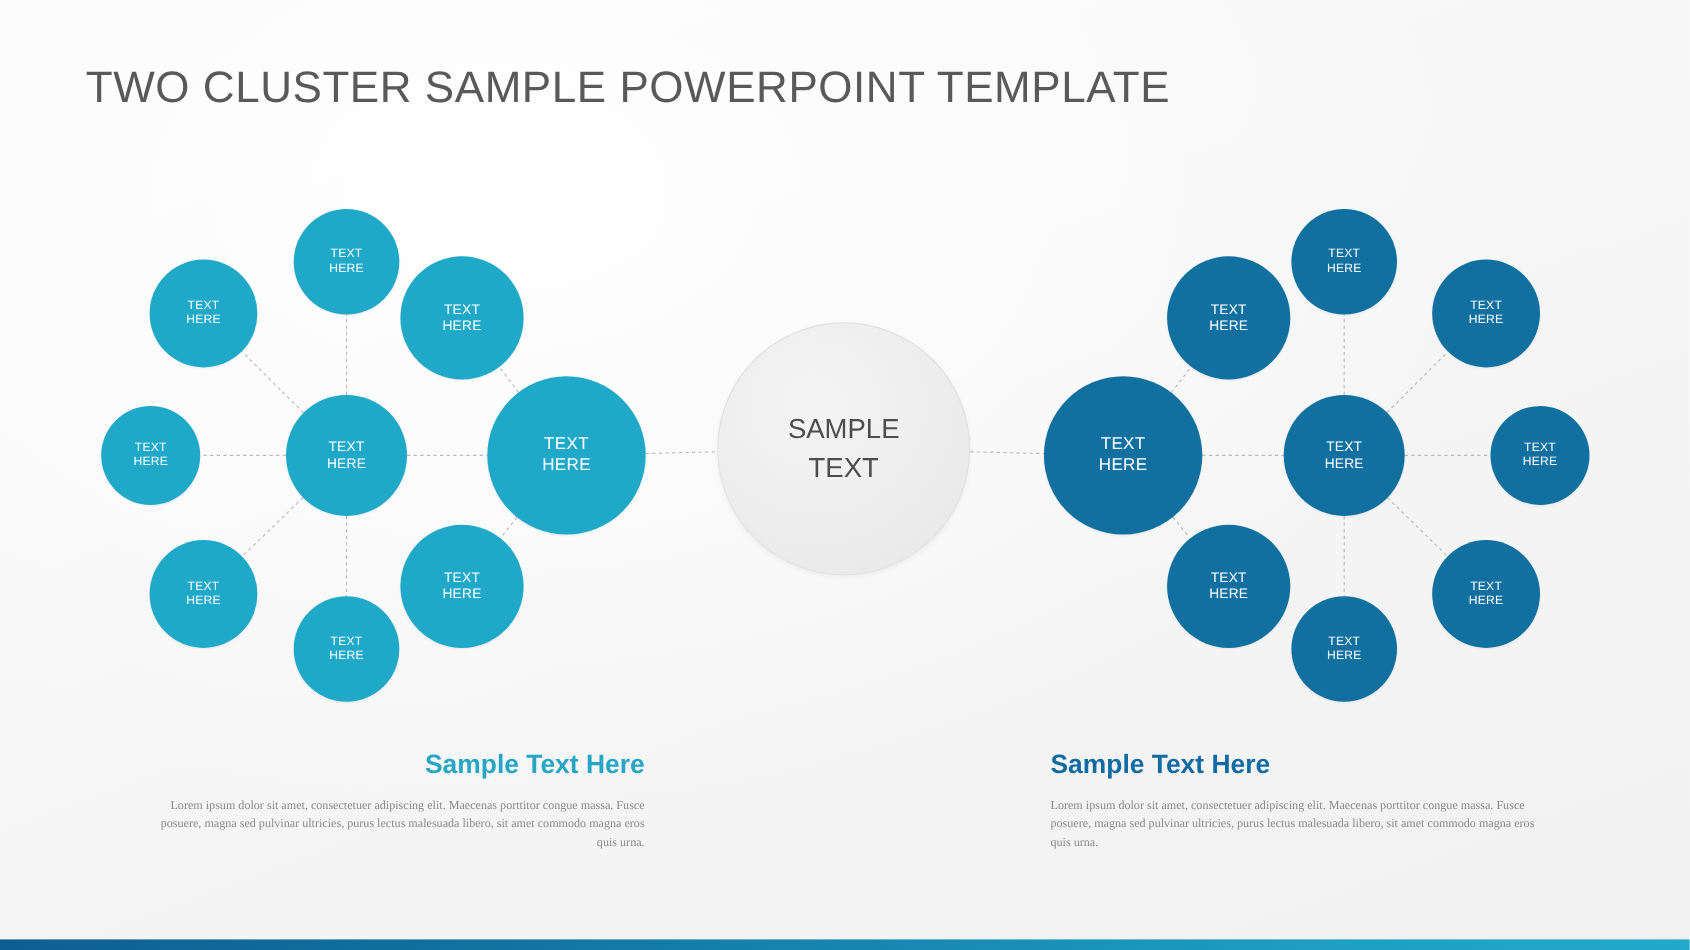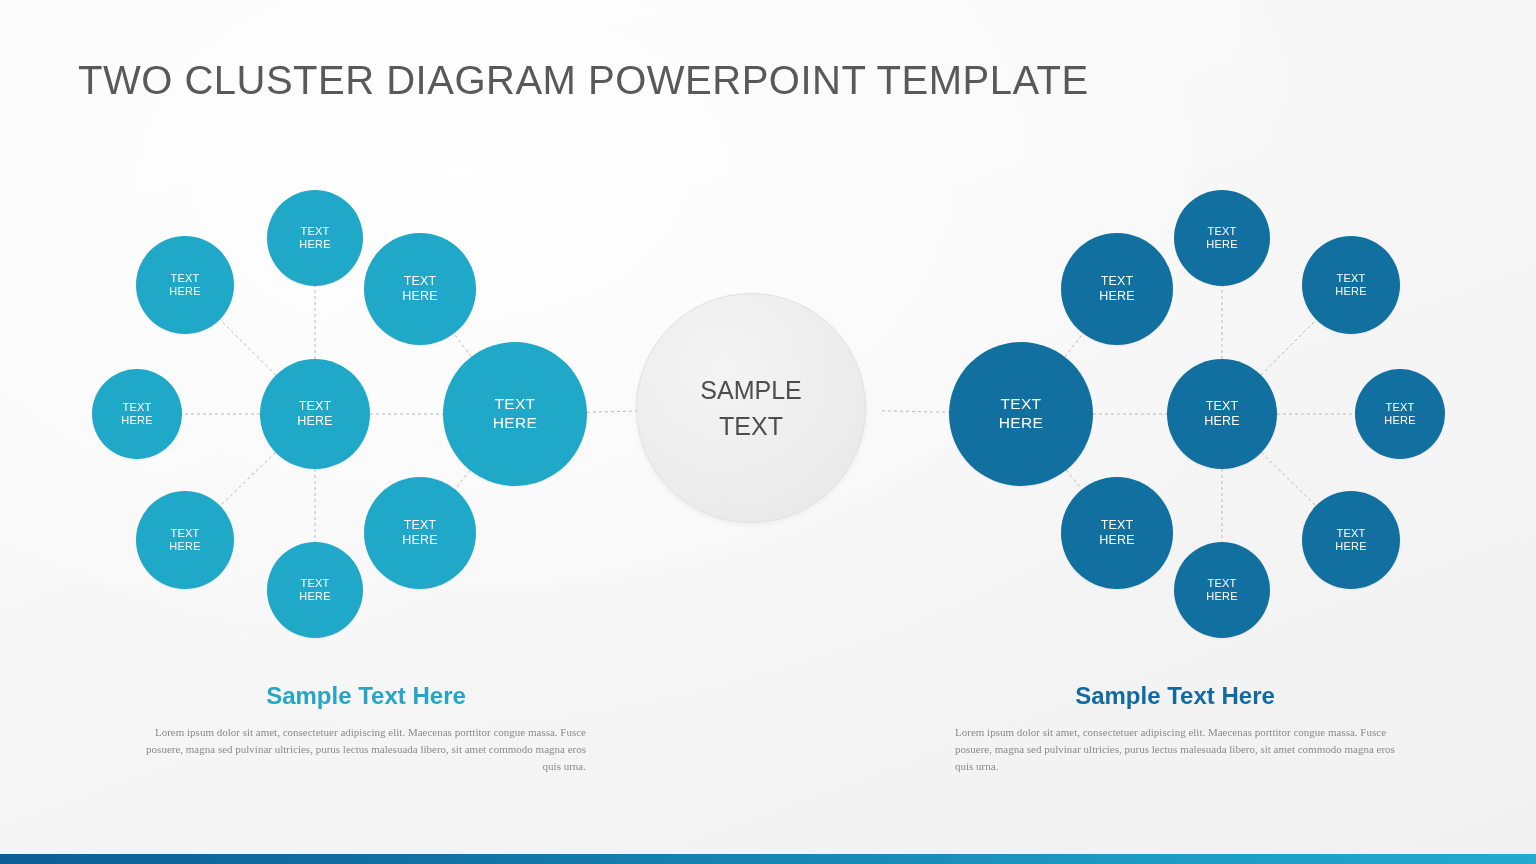--- a/index.html
+++ b/index.html
@@ -89,21 +89,20 @@
   .text-block {
     position: absolute;
     width: 440px;
     box-sizing: border-box;
   }
   .text-block .heading {
     font-size: 24px;
     font-weight: bold;
     margin: 0 0 14px 0;
     font-family: "Liberation Sans", sans-serif;
-    text-align: center;
   }
   .text-block .body {
     font-size: 11px;
     line-height: 1.55;
     color: #8a8a8a;
     margin: 0;
     font-family: "Liberation Serif", serif;
   }
 
   #block-left  { left: 146px; top: 682px; text-align: right; }
@@ -119,21 +118,21 @@
     width: 1536px;
     height: 10px;
     background: linear-gradient(to right, #0d5f93 0%, #11709f 26%, #1787b2 52%, #1d9dc2 76%, #22a9cc 100%);
   }
 </style>
 </head>
 <body>
 
 <div id="slide">
 
-  <div id="slide-title">TWO CLUSTER DIAGRAM POWERPOINT TEMPLATE</div>
+  <div id="slide-title">TWO CLUSTER SAMPLE POWERPOINT TEMPLATE</div>
 
   <svg id="diagram-canvas" viewBox="0 0 1536 864" width="1536" height="864">
       <line x1="260" y1="414" x2="182" y2="414" stroke="#b9b9b9" stroke-width="1" stroke-dasharray="3 3"></line>
       <line x1="315" y1="359" x2="315" y2="286" stroke="#b9b9b9" stroke-width="1" stroke-dasharray="3 3"></line>
       <line x1="275.9592602199807" y1="375.2595736029039" x2="219.78174998583538" y2="319.5141980628674" stroke="#b9b9b9" stroke-width="1" stroke-dasharray="3 3"></line>
       <line x1="370" y1="414" x2="443" y2="414" stroke="#b9b9b9" stroke-width="1" stroke-dasharray="3 3"></line>
       <line x1="275.5062778614457" y1="452.27853068813727" x2="220.18531608707565" y2="505.8973090232959" stroke="#b9b9b9" stroke-width="1" stroke-dasharray="3 3"></line>
       <line x1="315" y1="469" x2="315" y2="542" stroke="#b9b9b9" stroke-width="1" stroke-dasharray="3 3"></line>
       <line x1="471.43400473758385" y1="356.6763220231366" x2="453.8846629818793" y2="333.58508287089376" stroke="#b9b9b9" stroke-width="1" stroke-dasharray="3 3"></line>
       <line x1="470.07964436105954" y1="470.26865601088326" x2="454.9380543858426" y2="489.235489769313" stroke="#b9b9b9" stroke-width="1" stroke-dasharray="3 3"></line>
@@ -217,21 +216,21 @@
       <div class="node blue size-s" style="left: 1174px; top: 542px; width: 96px; height: 96px;">
         <span class="line1">TEXT</span>
         <span class="line2">HERE</span>
       </div>
       <div class="node blue size-m" style="left: 1061px; top: 477px; width: 112px; height: 112px;">
         <span class="line1">TEXT</span>
         <span class="line2">HERE</span>
       </div>
     </div>
 
-  <div id="center-node" style="left: 636px; top: 293px; width: 230px; height: 230px;">
+  <div id="center-node" style="left: 652px; top: 293px; width: 230px; height: 230px;">
     <span class="line1">SAMPLE</span>
     <span class="line2">TEXT</span>
   </div>
 
   <div class="text-block" id="block-left">
     <p class="heading">Sample Text Here</p>
     <p class="body">Lorem ipsum dolor sit amet, consectetuer adipiscing elit. Maecenas porttitor congue massa. Fusce posuere, magna sed pulvinar ultricies, purus lectus malesuada libero, sit amet commodo magna eros quis urna.</p>
   </div>
 
   <div class="text-block" id="block-right">

